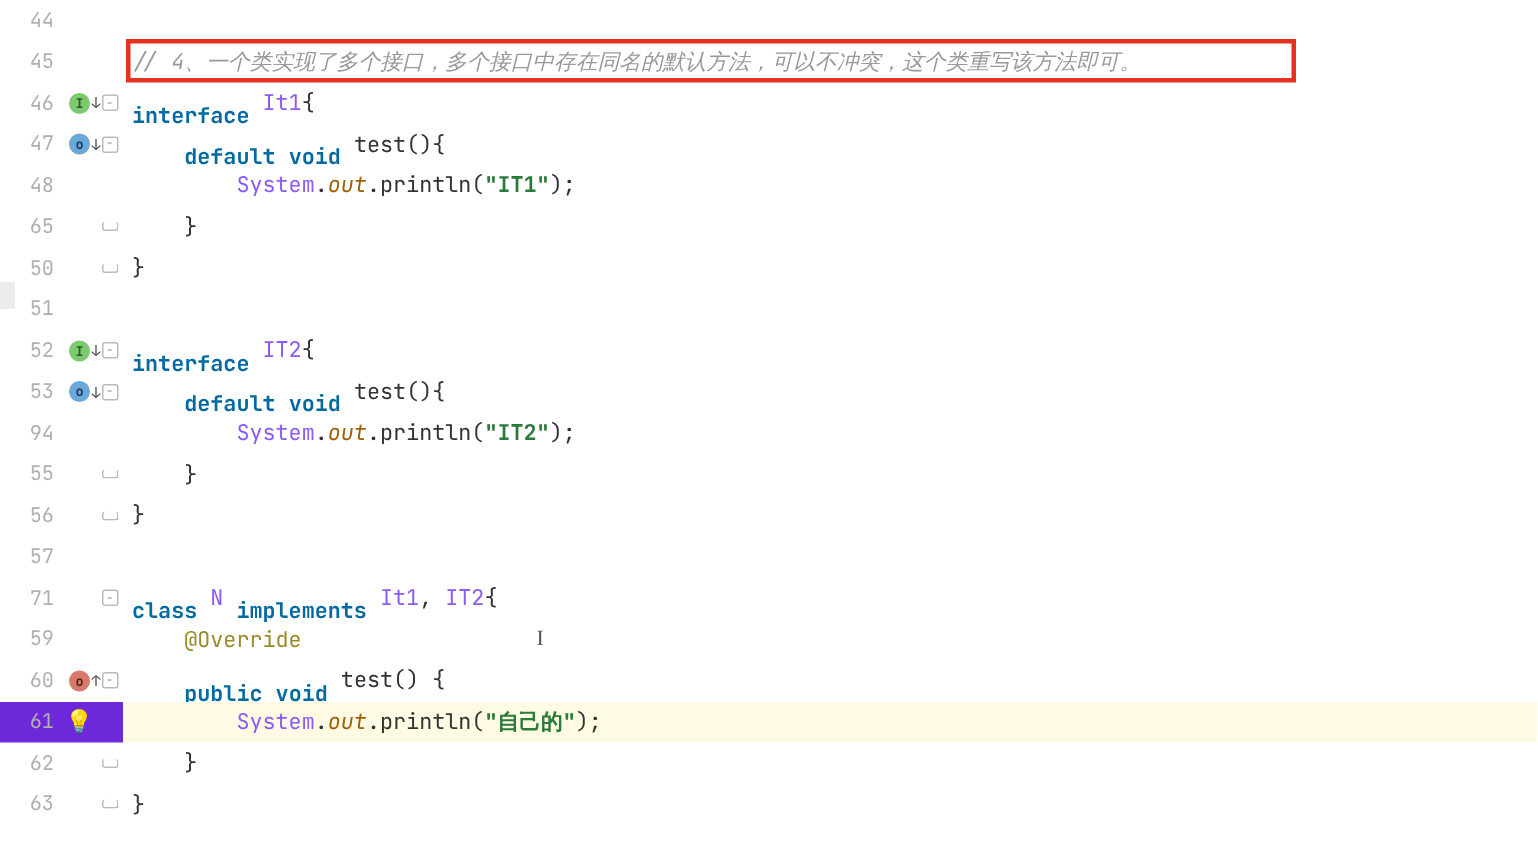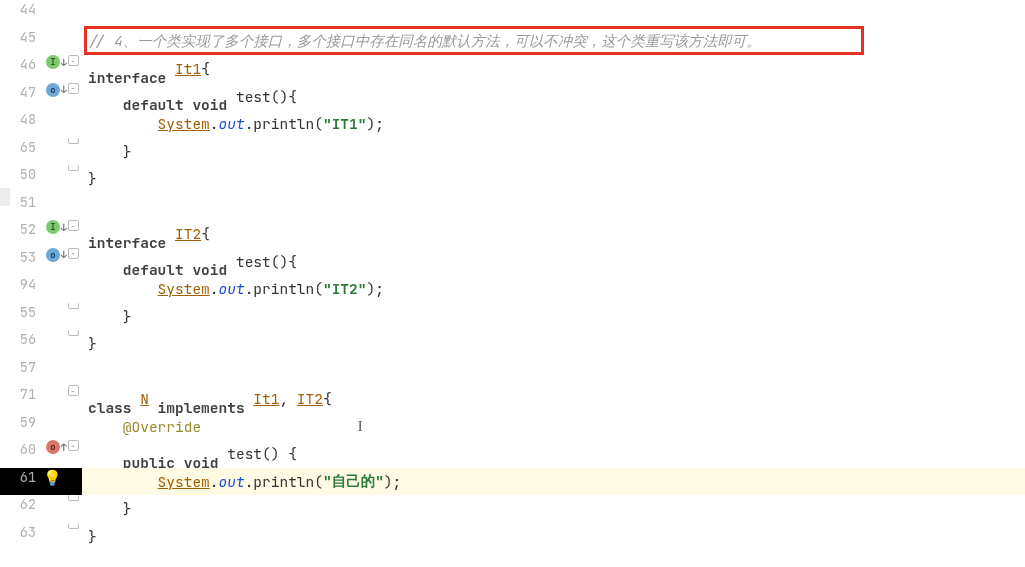--- a/index.html
+++ b/index.html
@@ -17,21 +17,21 @@
   height: 100%;
 }
 .gutter {
   display: flex;
   flex-direction: column;
   user-select: none;
 }
 .gutter-row {
   display: flex;
   height: 27.5px;
-  align-items: flex-start;
+  align-items: center;
 }
 .line-num {
   width: 42px;
   text-align: right;
   color: #b0b0b0;
   font-size: 13.5px;
   padding-right: 6px;
 }
 .icon-cell {
   width: 22px;
@@ -63,24 +63,24 @@
   display: flex;
   align-items: center;
   white-space: pre;
   padding-left: 6px;
   position: relative;
 }
 .highlight-line {
   background: #fffae3;
 }
 .comment { color: #9a9a9a; font-style: italic; }
-.keyword { color: #404040; font-weight: 600; margin-top: 17px; }
-.classname { color: #a16207; text-decoration: underline; }
+.keyword { color: #0369a1; font-weight: 600; margin-top: 17px; }
+.classname { color: #8b5cf6; }
 .method { color: #333; }
-.field-italic { color: #1d4ed8; font-style: italic; }
+.field-italic { color: #a16207; font-style: italic; }
 .string { color: #2a7a3a; font-weight: 600; }
 .annotation { color: #9a8a2a; }
 .punct { color: #333; }
 .highlight-box {
   position: absolute;
   border: 3px solid #e63020;
   background: rgba(255,255,255,0);
   pointer-events: none;
   z-index: 5;
 }
@@ -290,21 +290,21 @@
       <div class="gutter-row">
         <div class="line-num">60</div>
         <div class="icon-cell">
           <div class="up-icon">o</div>
         </div>
         <div class="fold-cell">
           <div class="fold-line"></div>
           <div class="fold-handle">−</div>
         </div>
       </div>
-      <div class="gutter-row" style="background: #000000;">
+      <div class="gutter-row" style="background: #6d28d9;">
         <div class="line-num">61</div>
         <div class="icon-cell">
           <div class="bulb-icon">💡</div>
         </div>
         <div class="fold-cell">
           <div class="fold-line"></div>
         </div>
       </div>
       <div class="gutter-row">
         <div class="line-num">62</div>

